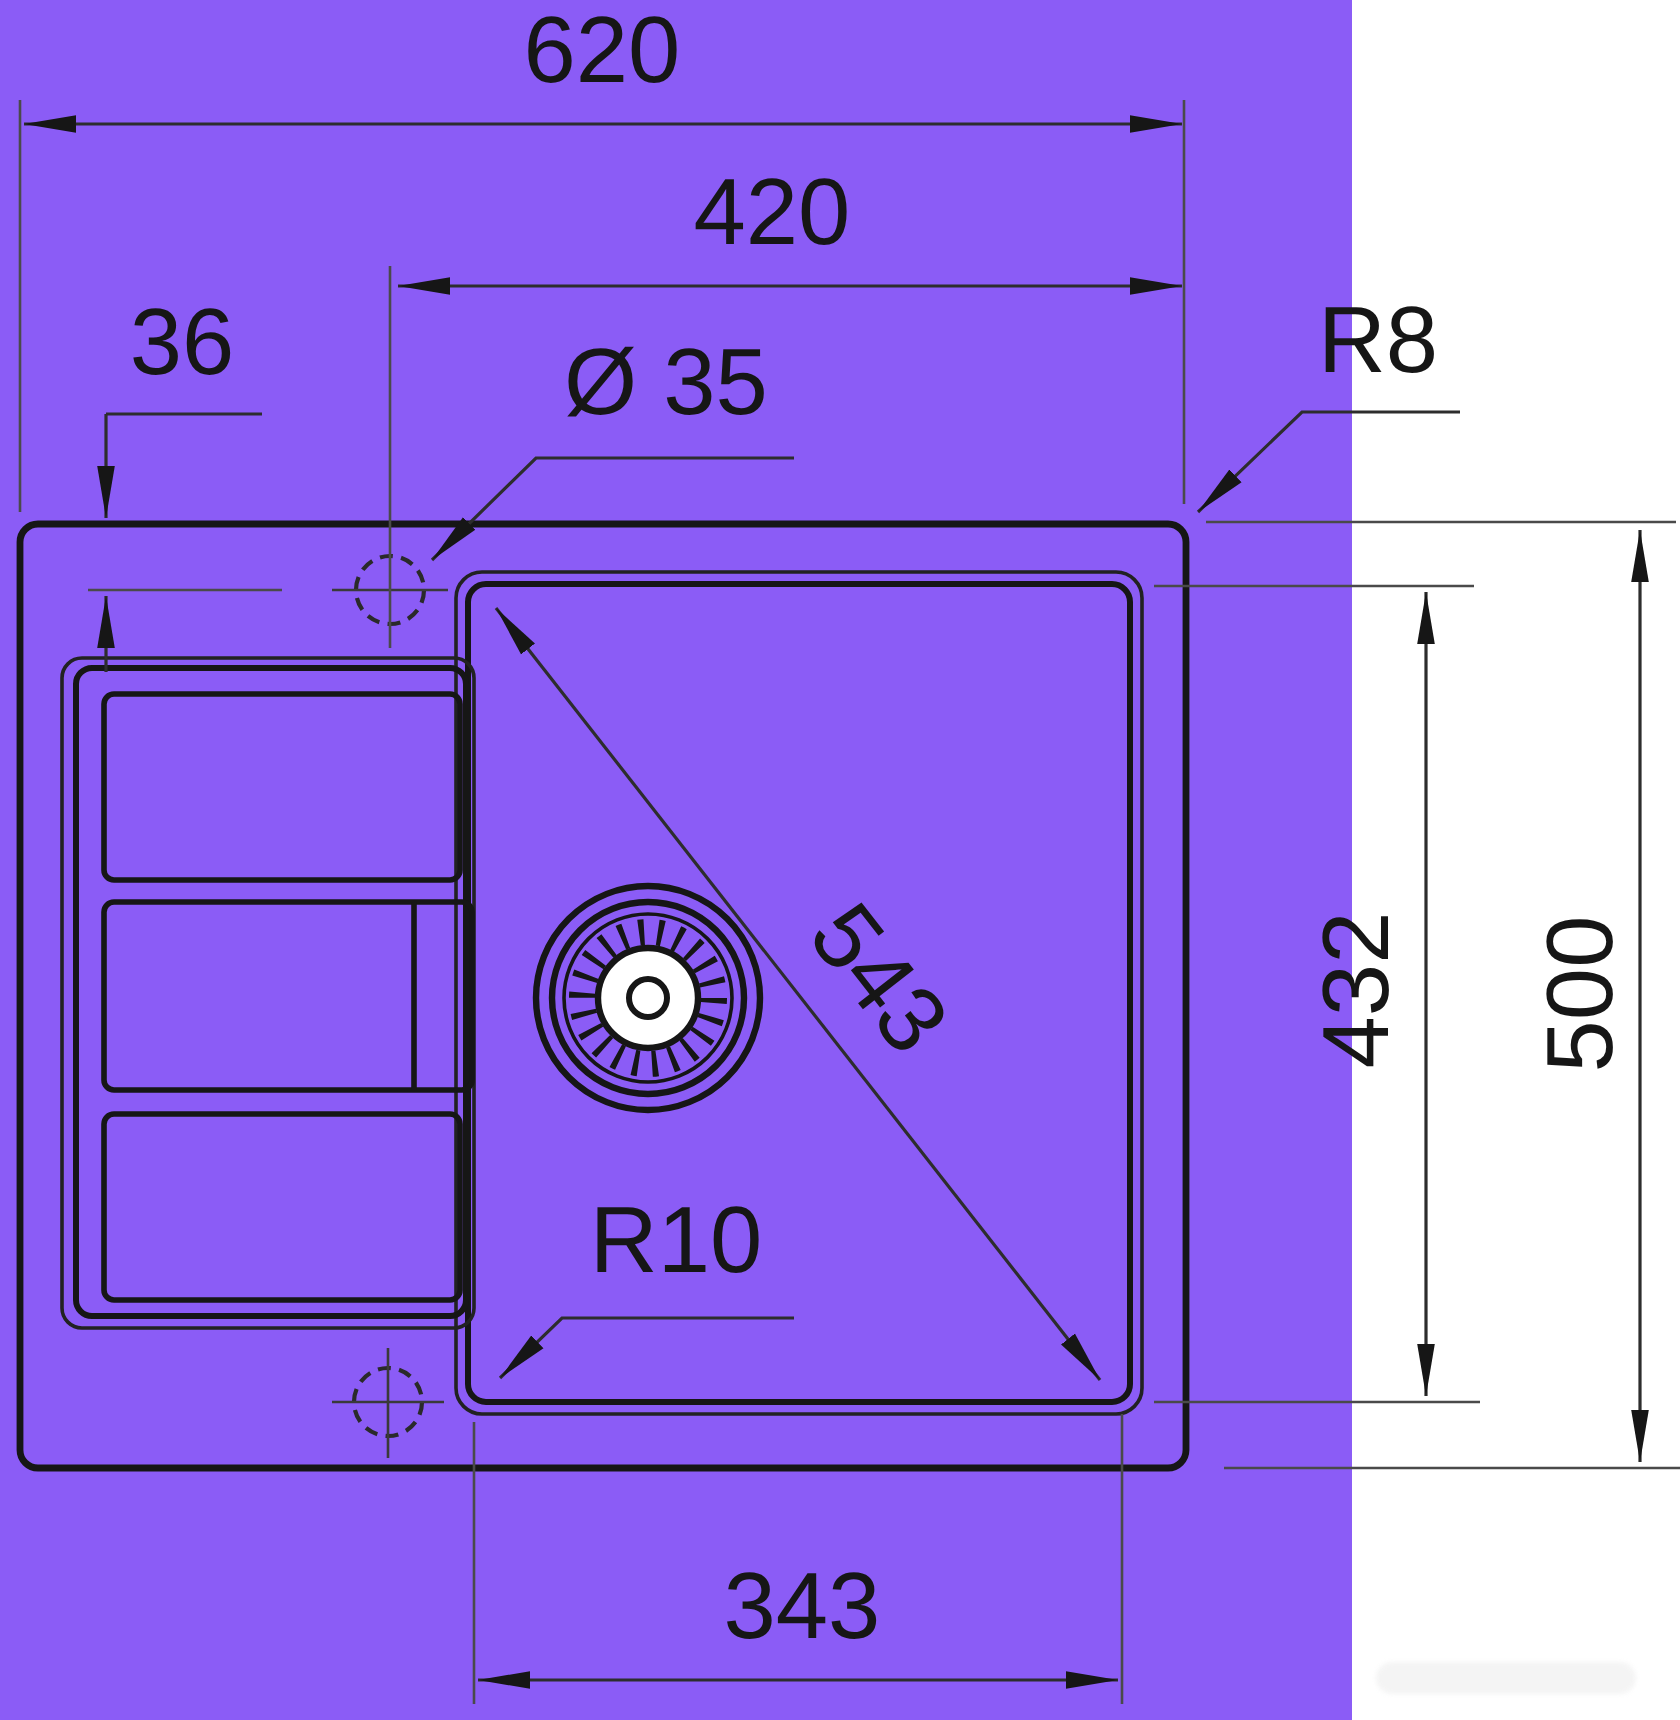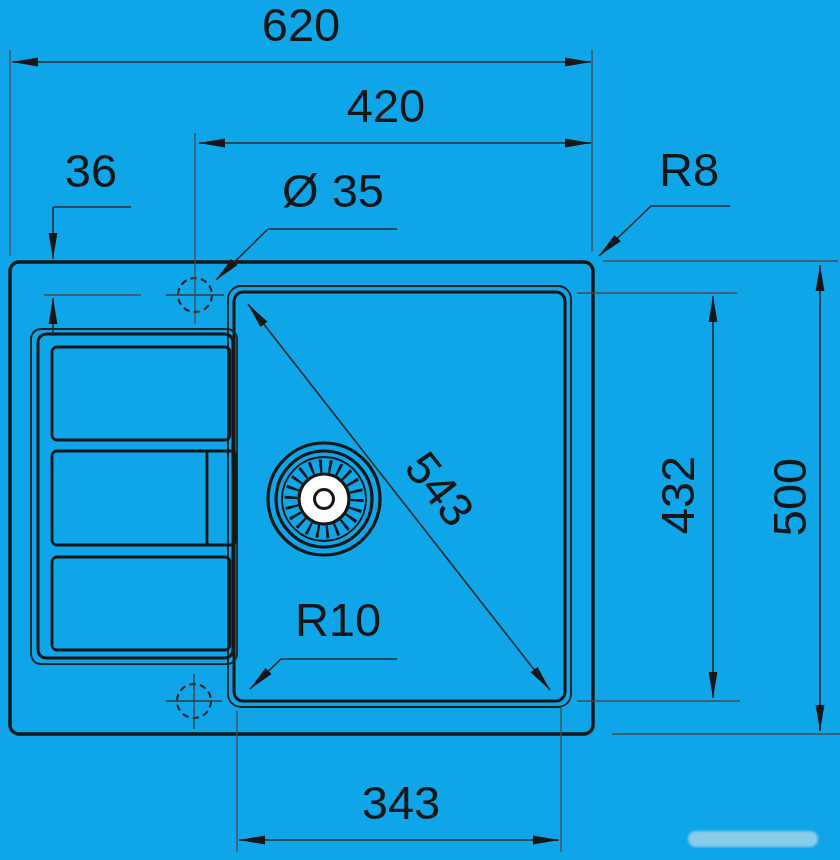--- a/index.html
+++ b/index.html
@@ -5,23 +5,23 @@
   html, body {
     margin: 0;
     padding: 0;
     background: #ffffff;
     width: 840px;
     height: 860px;
     overflow: hidden;
   }
   .drawing-wrap {
     position: relative;
-    width: 840px;
+    width: 676px;
     height: 860px;
-    background: #0ea5e9;
+    background: #8b5cf6;
   }
   svg {
     display: block;
   }
   text {
     font-family: "Liberation Sans", "DejaVu Sans", sans-serif;
     font-size: 47px;
     fill: #161616;
   }
   .outline  { stroke: #161616; stroke-width: 3.4; fill: none; }

